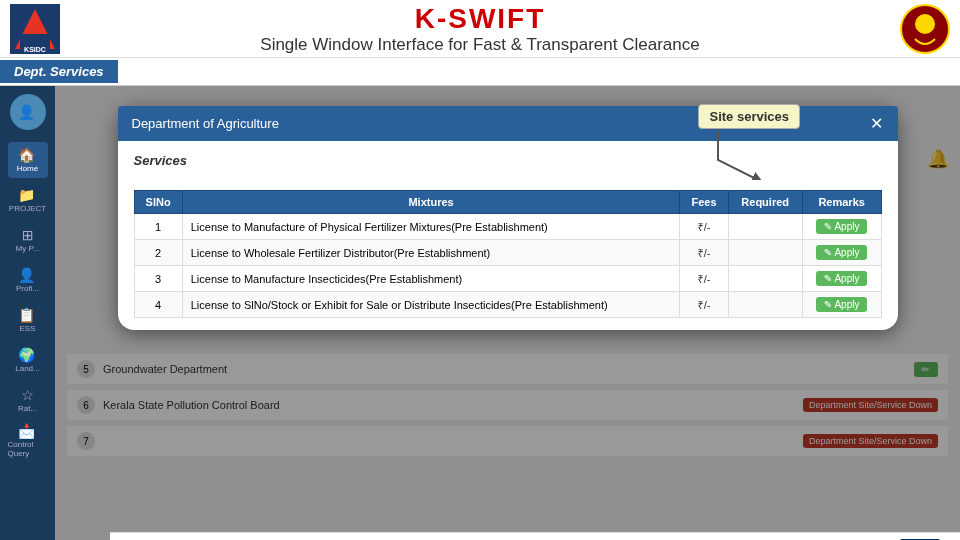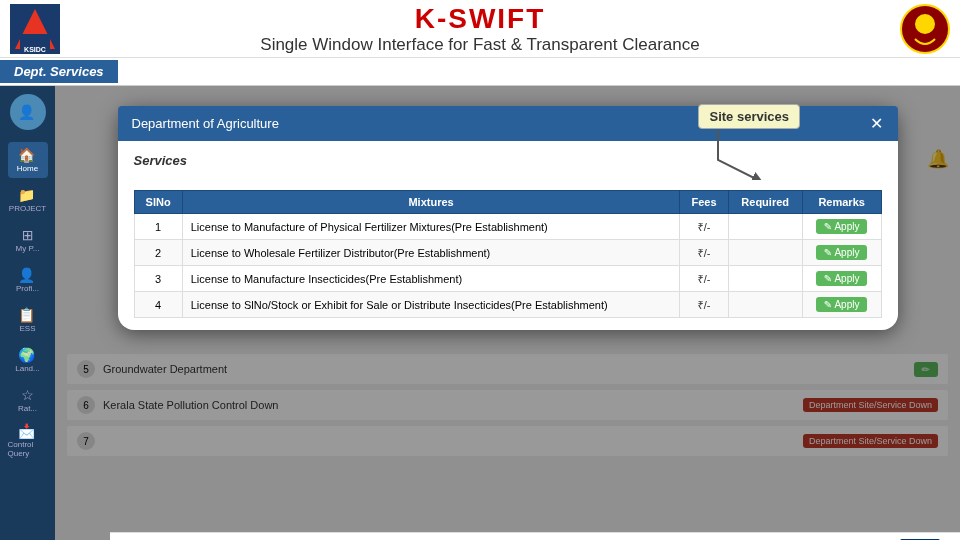--- a/index.html
+++ b/index.html
@@ -362,21 +362,21 @@
   <div class="main-content">
 
     <div class="bg-list" style="margin-top:260px;">
       <div class="bg-list-item">
         <span class="num">5</span>
         <span class="item-text">Groundwater Department</span>
         <button class="btn-green">✏</button>
       </div>
       <div class="bg-list-item">
         <span class="num">6</span>
-        <span class="item-text">Kerala State Pollution Control Down</span>
+        <span class="item-text">Kerala State Pollution Control Board</span>
         <span class="btn-red-label">Department Site/Service Down</span>
       </div>
       <div class="bg-list-item">
         <span class="num">7</span>
         <span class="btn-red-label">Department Site/Service Down</span>
       </div>
     </div>
 
     <div class="notif-bell">🔔</div>
 

